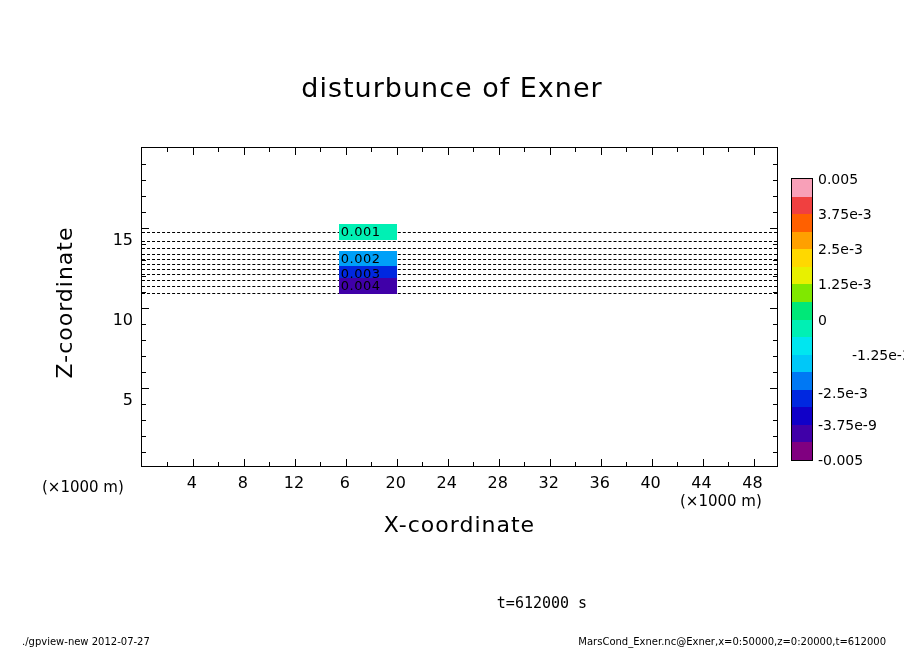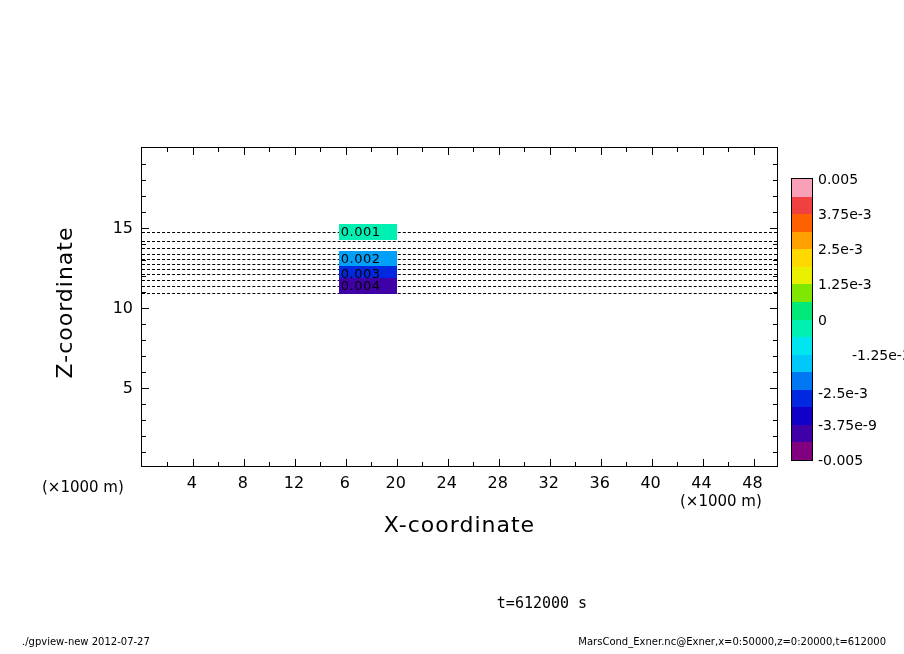--- a/index.html
+++ b/index.html
@@ -90,20 +90,21 @@
     text-align: center;
     transform: translateX(-50%);
     font-family: "DejaVu Sans", sans-serif;
   }
   .ytick-label {
     position: absolute;
     font-size: 16px;
     text-align: right;
     transform: translateY(-50%);
     font-family: "DejaVu Sans", sans-serif;
+    margin-top: 12px;
   }
   #x-axis-title {
     left: 141px; top: 512px; width: 637px;
     text-align: center;
     font-size: 22px;
     letter-spacing: 1px;
   }
   #y-axis-title {
     left: -36px; top: 290px;
     width: 200px;
@@ -168,20 +169,21 @@
     font-size: 10px;
     font-family: "DejaVu Sans", sans-serif;
     text-align: left;
   }
 </style>
 </head>
 <body>
 
 <div id="page">
 
+  <div class="abs" id="chart-title">disturbunce of Exner</div>
 
   <div class="abs" id="plot-frame">
     <div id="contour-fill">
         <div class="band" style="position: absolute; left: 0px; top: 0px; height: 84px; background: rgb(0, 232, 120);"></div>
       </div>
     <div id="contour-lines">
         <div class="contour-line" style="top: 84px;"></div>
         <div class="contour-line" style="top: 92.8px;"></div>
         <div class="contour-line" style="top: 100px;"></div>
         <div class="contour-line" style="top: 105.6px;"></div>

